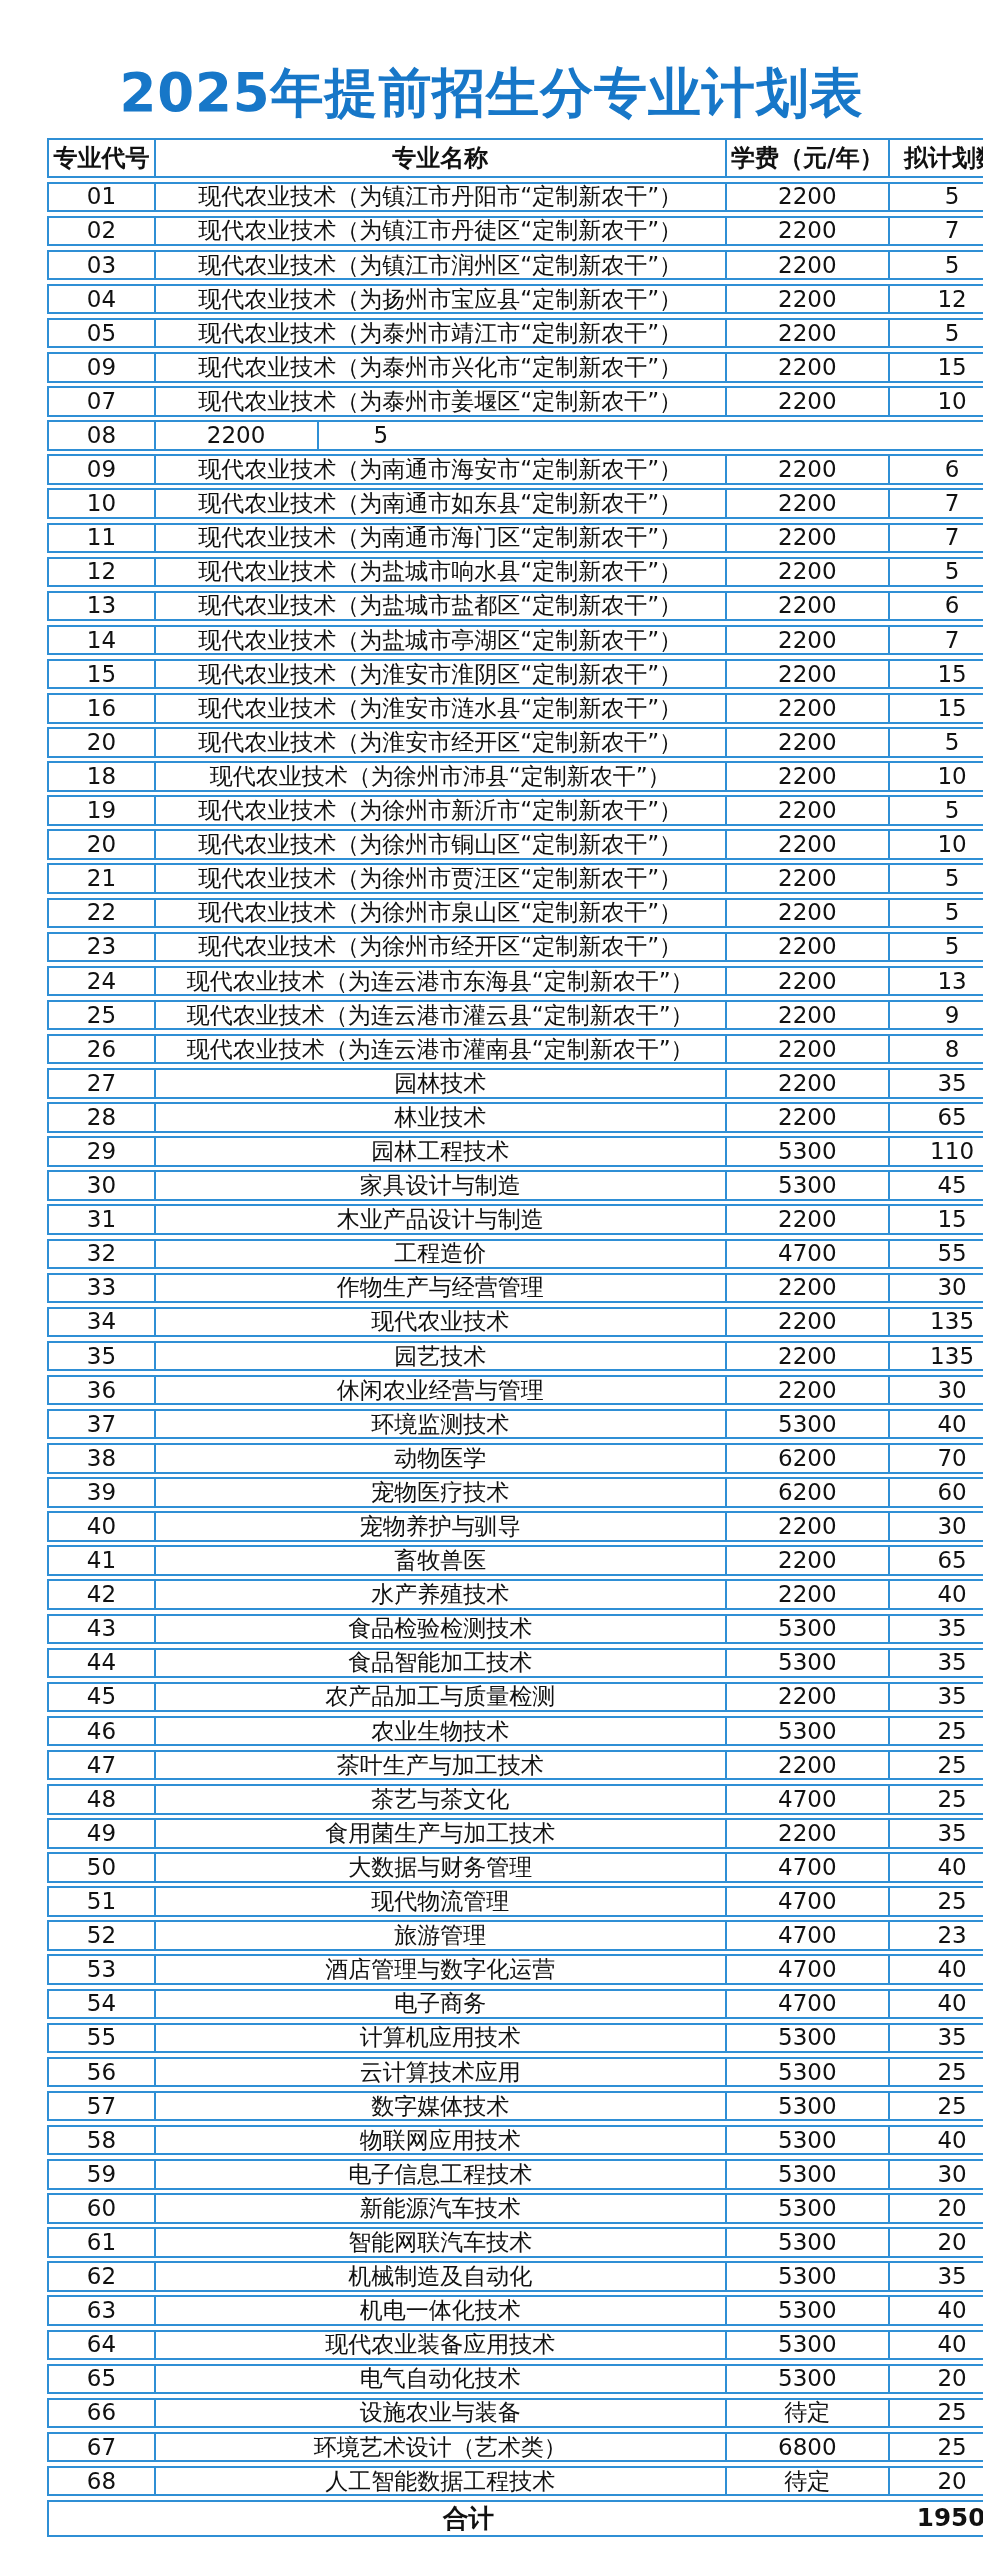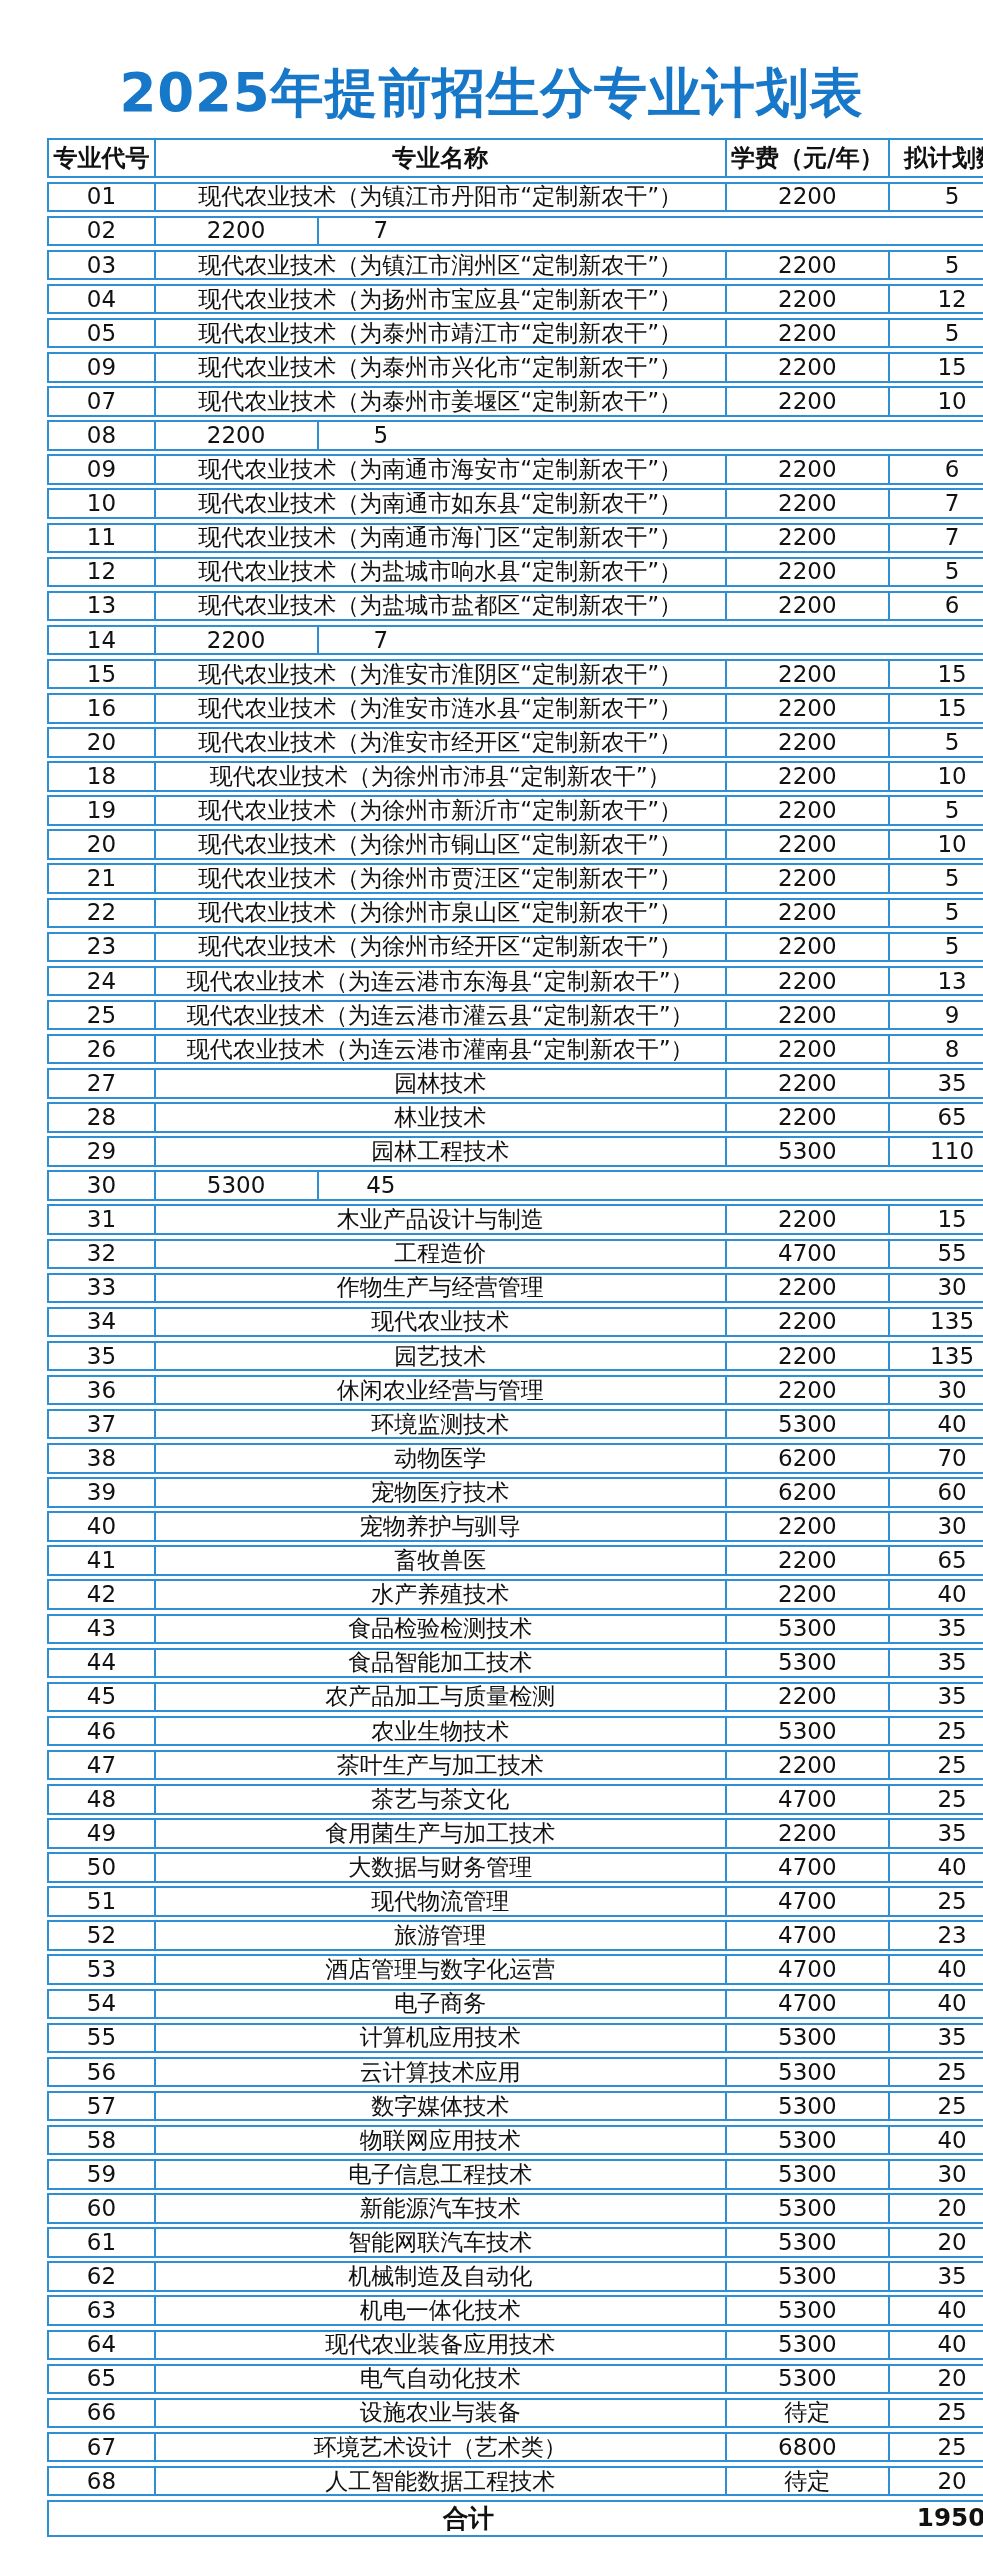--- a/index.html
+++ b/index.html
@@ -89,20 +89,21 @@
 
       <div class="row">
         <div class="cell c1">01</div>
         <div class="cell c2">现代农业技术（为镇江市丹阳市“定制新农干”）</div>
         <div class="cell c3">2200</div>
         <div class="cell c4">5</div>
       </div>
 
       <div class="row">
         <div class="cell c1">02</div>
+        <div class="cell c2">现代农业技术（为镇江市丹徒区“定制新农干”）</div>
         <div class="cell c3">2200</div>
         <div class="cell c4">7</div>
       </div>
 
       <div class="row">
         <div class="cell c1">03</div>
         <div class="cell c2">现代农业技术（为镇江市润州区“定制新农干”）</div>
         <div class="cell c3">2200</div>
         <div class="cell c4">5</div>
       </div>
@@ -171,20 +172,21 @@
 
       <div class="row">
         <div class="cell c1">13</div>
         <div class="cell c2">现代农业技术（为盐城市盐都区“定制新农干”）</div>
         <div class="cell c3">2200</div>
         <div class="cell c4">6</div>
       </div>
 
       <div class="row">
         <div class="cell c1">14</div>
+        <div class="cell c2">现代农业技术（为盐城市亭湖区“定制新农干”）</div>
         <div class="cell c3">2200</div>
         <div class="cell c4">7</div>
       </div>
 
       <div class="row">
         <div class="cell c1">15</div>
         <div class="cell c2">现代农业技术（为淮安市淮阴区“定制新农干”）</div>
         <div class="cell c3">2200</div>
         <div class="cell c4">15</div>
       </div>
@@ -282,20 +284,21 @@
 
       <div class="row">
         <div class="cell c1">29</div>
         <div class="cell c2">园林工程技术</div>
         <div class="cell c3">5300</div>
         <div class="cell c4">110</div>
       </div>
 
       <div class="row">
         <div class="cell c1">30</div>
+        <div class="cell c2">家具设计与制造</div>
         <div class="cell c3">5300</div>
         <div class="cell c4">45</div>
       </div>
 
       <div class="row">
         <div class="cell c1">31</div>
         <div class="cell c2">木业产品设计与制造</div>
         <div class="cell c3">2200</div>
         <div class="cell c4">15</div>
       </div>

